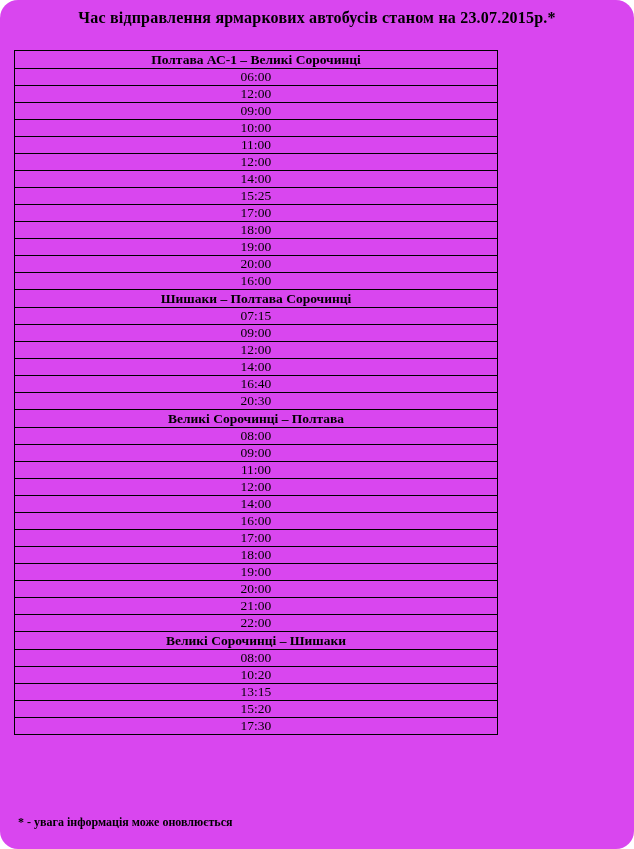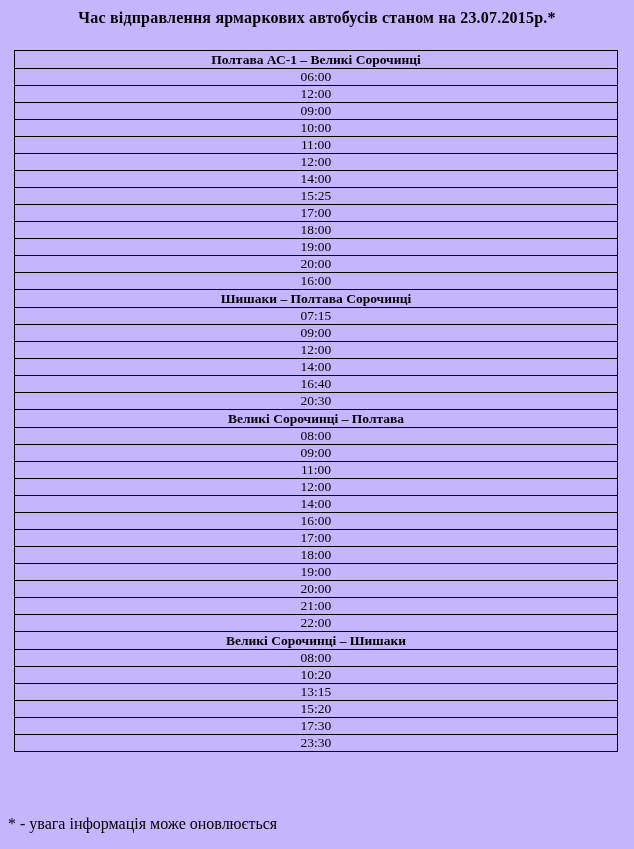--- a/index.html
+++ b/index.html
@@ -4,62 +4,63 @@
 <style>
   html, body {
     margin: 0;
     padding: 0;
     background: #ffffff;
   }
   .page {
     position: relative;
     width: 634px;
     height: 849px;
-    background: #c4b5fd;
+    background: #d946ef;
     font-family: "Liberation Serif", "DejaVu Serif", serif;
     color: #000000;
     overflow: hidden;
+    border-radius: 18px;
   }
   .doc-title {
     margin: 0;
     padding-top: 9px;
     text-align: center;
     font-size: 16px;
     font-weight: bold;
     letter-spacing: 0.2px;
   }
   table.schedule {
     position: absolute;
     left: 14px;
     top: 50px;
-    width: 604px;
+    width: 484px;
     border-collapse: collapse;
     table-layout: fixed;
   }
   table.schedule th,
   table.schedule td {
     border: 1px solid #000000;
     text-align: center;
     vertical-align: middle;
     font-size: 13.5px;
     padding: 0;
     height: 16px;
     line-height: 16px;
   }
   table.schedule th {
     font-weight: bold;
     height: 17px;
     line-height: 17px;
   }
   .footnote {
     position: absolute;
-    left: 8px;
+    left: 18px;
     top: 815px;
-    font-size: 16px;
-    font-weight: normal;
+    font-size: 12px;
+    font-weight: bold;
   }
 </style>
 </head>
 <body>
 
 <div class="page">
 
   <h1 class="doc-title">Час відправлення ярмаркових автобусів станом на 23.07.2015р.*</h1>
 
   <table class="schedule">
@@ -177,21 +178,18 @@
         </tr>
         <tr>
           <td>13:15</td>
         </tr>
         <tr>
           <td>15:20</td>
         </tr>
         <tr>
           <td>17:30</td>
         </tr>
-        <tr>
-          <td>23:30</td>
-        </tr>
       </tbody>
   </table>
 
   <div class="footnote">* - увага інформація може оновлюється</div>
 
 </div>
 
 </body></html>

